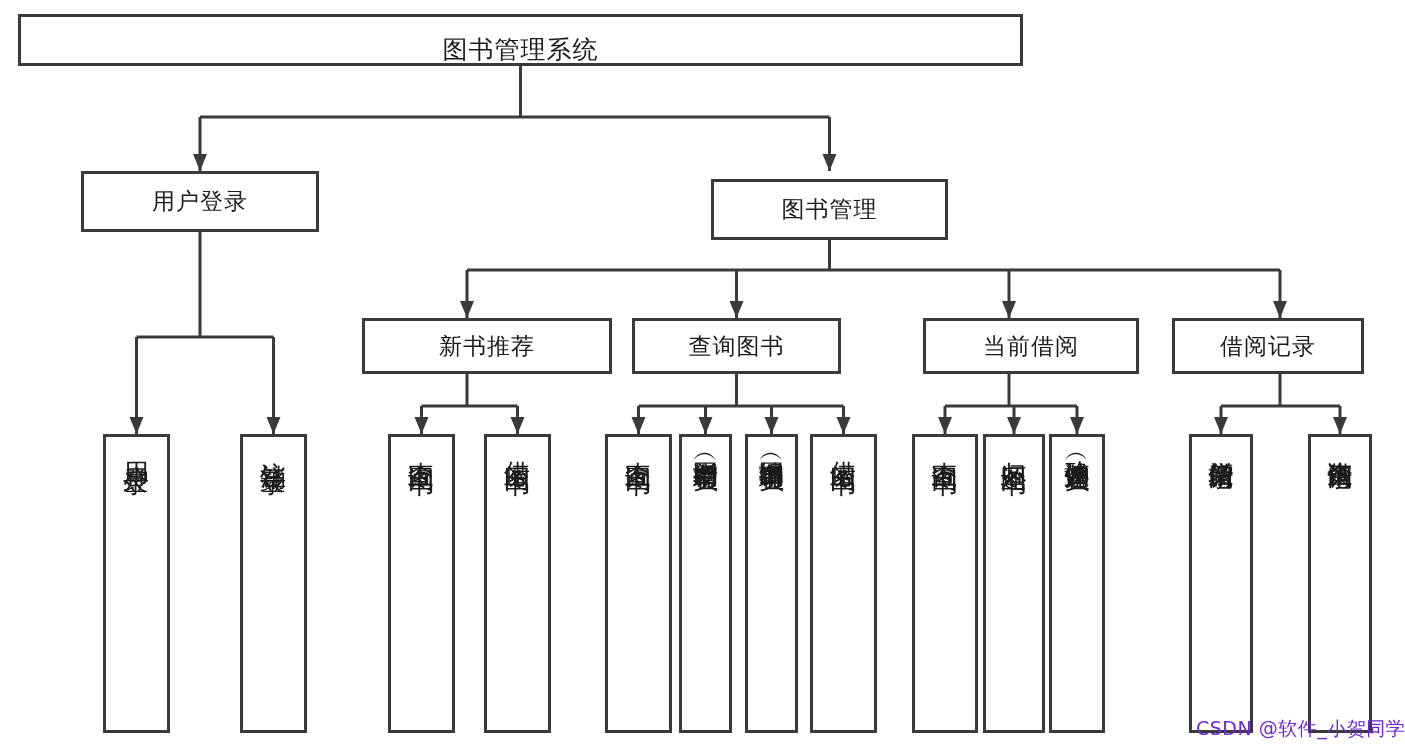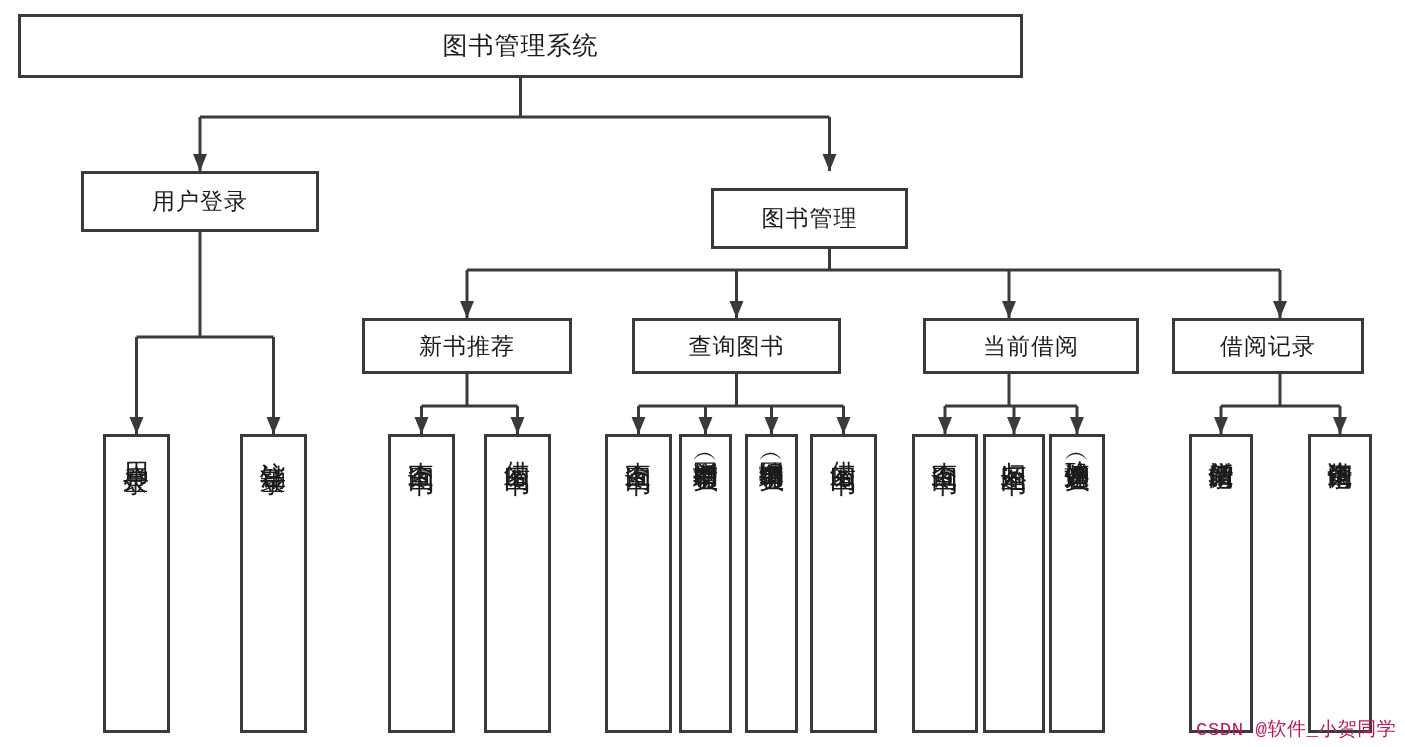--- a/index.html
+++ b/index.html
@@ -73,30 +73,30 @@
       <line x1="1077" y1="406" x2="1077" y2="434" stroke="#3a3a3a" stroke-width="3"></line>
       <polygon points="1070,417 1084,417 1077,434" fill="#3a3a3a"></polygon>
       <line x1="1280" y1="374" x2="1280" y2="406" stroke="#3a3a3a" stroke-width="3"></line>
       <line x1="1221" y1="406" x2="1340" y2="406" stroke="#3a3a3a" stroke-width="3"></line>
       <line x1="1221" y1="406" x2="1221" y2="434" stroke="#3a3a3a" stroke-width="3"></line>
       <polygon points="1214,417 1228,417 1221,434" fill="#3a3a3a"></polygon>
       <line x1="1340" y1="406" x2="1340" y2="434" stroke="#3a3a3a" stroke-width="3"></line>
       <polygon points="1333,417 1347,417 1340,434" fill="#3a3a3a"></polygon>
     </svg>
   <div id="nodes">
-      <div class="node h" style="left: 18px; top: 14px; width: 1005px; height: 64px; border-color: rgb(58, 58, 58);">
+      <div class="node h" style="left: 18px; top: 14px; width: 1005px; height: 52px; border-color: rgb(58, 58, 58); align-items: flex-end;">
         <span class="lbl" style="color: rgb(27, 27, 27);">图书管理系统</span>
       </div>
       <div class="node m" style="left: 81px; top: 171px; width: 238px; height: 61px; border-color: rgb(58, 58, 58);">
         <span class="lbl" style="color: rgb(27, 27, 27);">用户登录</span>
       </div>
-      <div class="node m" style="left: 711px; top: 188px; width: 197px; height: 61px; border-color: rgb(58, 58, 58);">
+      <div class="node m" style="left: 711px; top: 179px; width: 237px; height: 61px; border-color: rgb(58, 58, 58);">
         <span class="lbl" style="color: rgb(27, 27, 27);">图书管理</span>
       </div>
-      <div class="node m" style="left: 362px; top: 318px; width: 210px; height: 56px; border-color: rgb(58, 58, 58);">
+      <div class="node m" style="left: 362px; top: 318px; width: 250px; height: 56px; border-color: rgb(58, 58, 58);">
         <span class="lbl" style="color: rgb(27, 27, 27);">新书推荐</span>
       </div>
       <div class="node m" style="left: 632px; top: 318px; width: 209px; height: 56px; border-color: rgb(58, 58, 58);">
         <span class="lbl" style="color: rgb(27, 27, 27);">查询图书</span>
       </div>
       <div class="node m" style="left: 901px; top: 318px; width: 216px; height: 56px; border-color: rgb(58, 58, 58); margin-left: 22px;">
         <span class="lbl" style="color: rgb(27, 27, 27);">当前借阅</span>
       </div>
       <div class="node m" style="left: 1172px; top: 318px; width: 192px; height: 56px; border-color: rgb(58, 58, 58);">
         <span class="lbl" style="color: rgb(27, 27, 27);">借阅记录</span>
@@ -134,14 +134,14 @@
       <div class="node v tight" style="left: 1049px; top: 434px; width: 56px; height: 299px; border-color: rgb(58, 58, 58);">
         <span class="lbl" style="color: rgb(27, 27, 27);">确认归还（管理员）</span>
       </div>
       <div class="node v tight" style="left: 1189px; top: 434px; width: 64px; height: 299px; border-color: rgb(58, 58, 58);">
         <span class="lbl" style="color: rgb(27, 27, 27);">新增借阅记录</span>
       </div>
       <div class="node v tight" style="left: 1308px; top: 434px; width: 64px; height: 299px; border-color: rgb(58, 58, 58);">
         <span class="lbl" style="color: rgb(27, 27, 27);">查询借阅记录</span>
       </div>
     </div>
-  <div id="watermark" style="left: 1196px; top: 716px; color: #be185d; font-family: Liberation Mono, monospace;">CSDN @软件_小贺同学</div>
+  <div id="watermark" style="left: 1196px; top: 716px; color: #6d28d9;">CSDN @软件_小贺同学</div>
 </div>
 
 </body></html>

